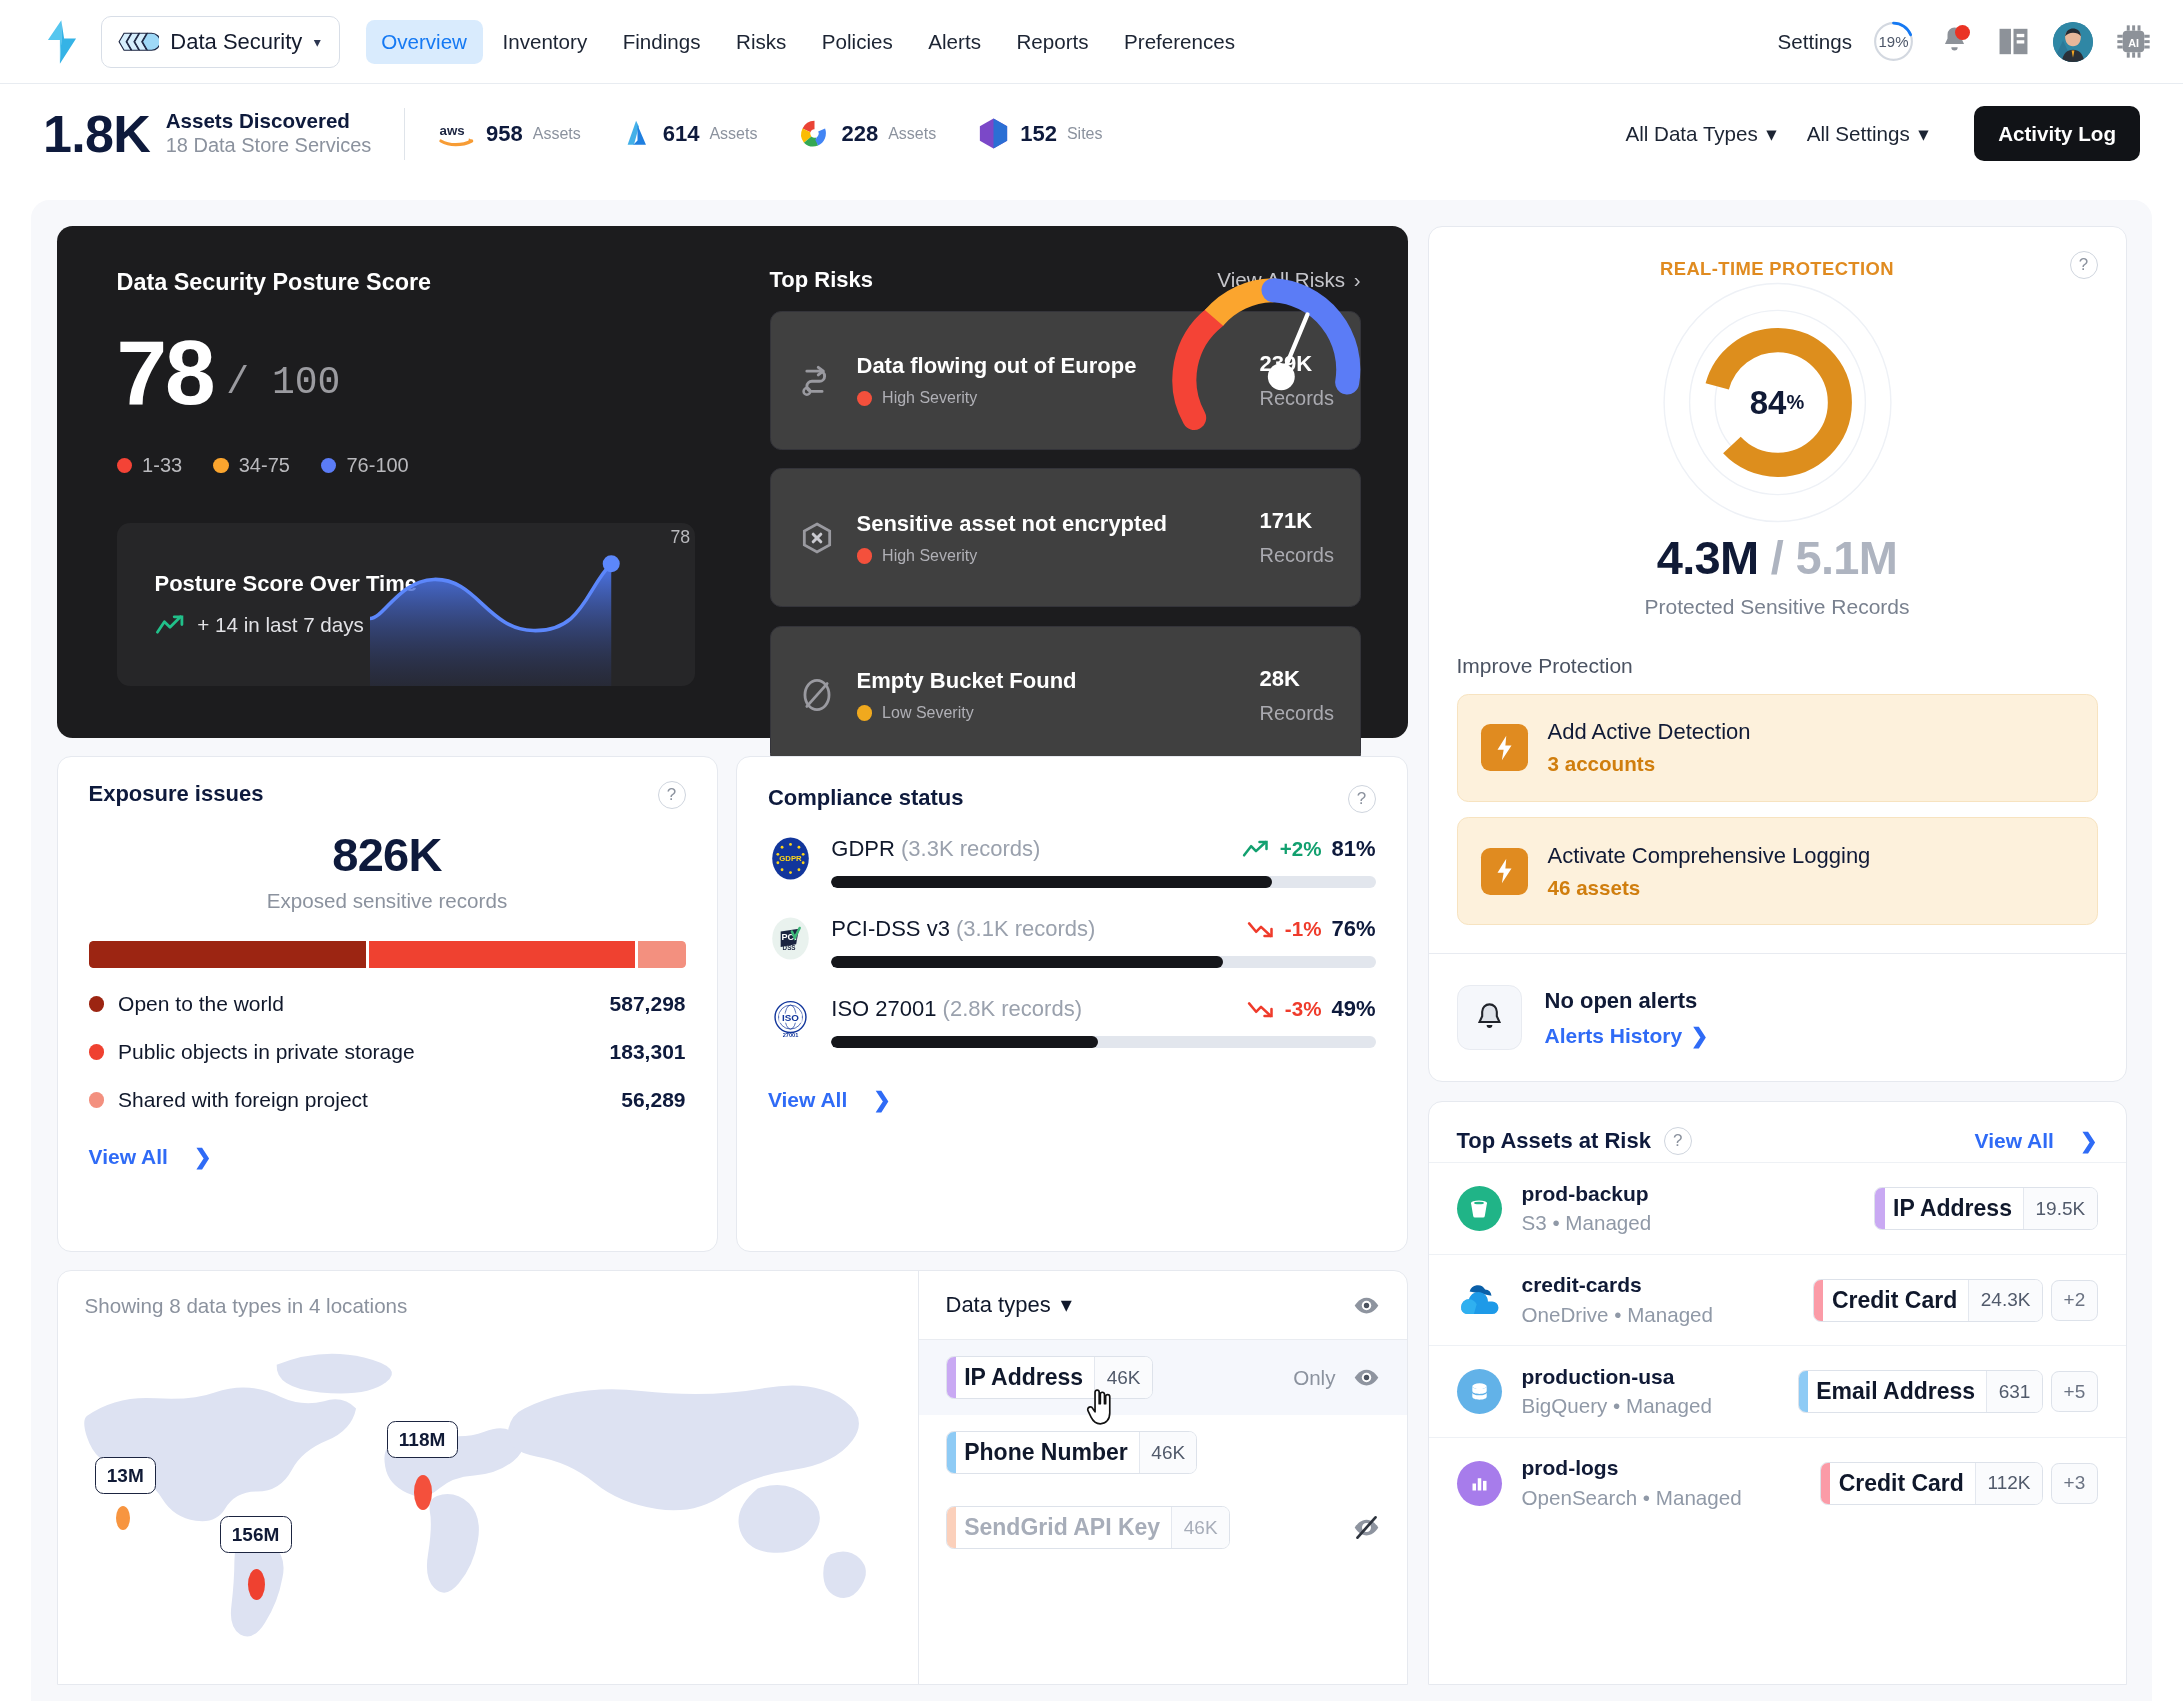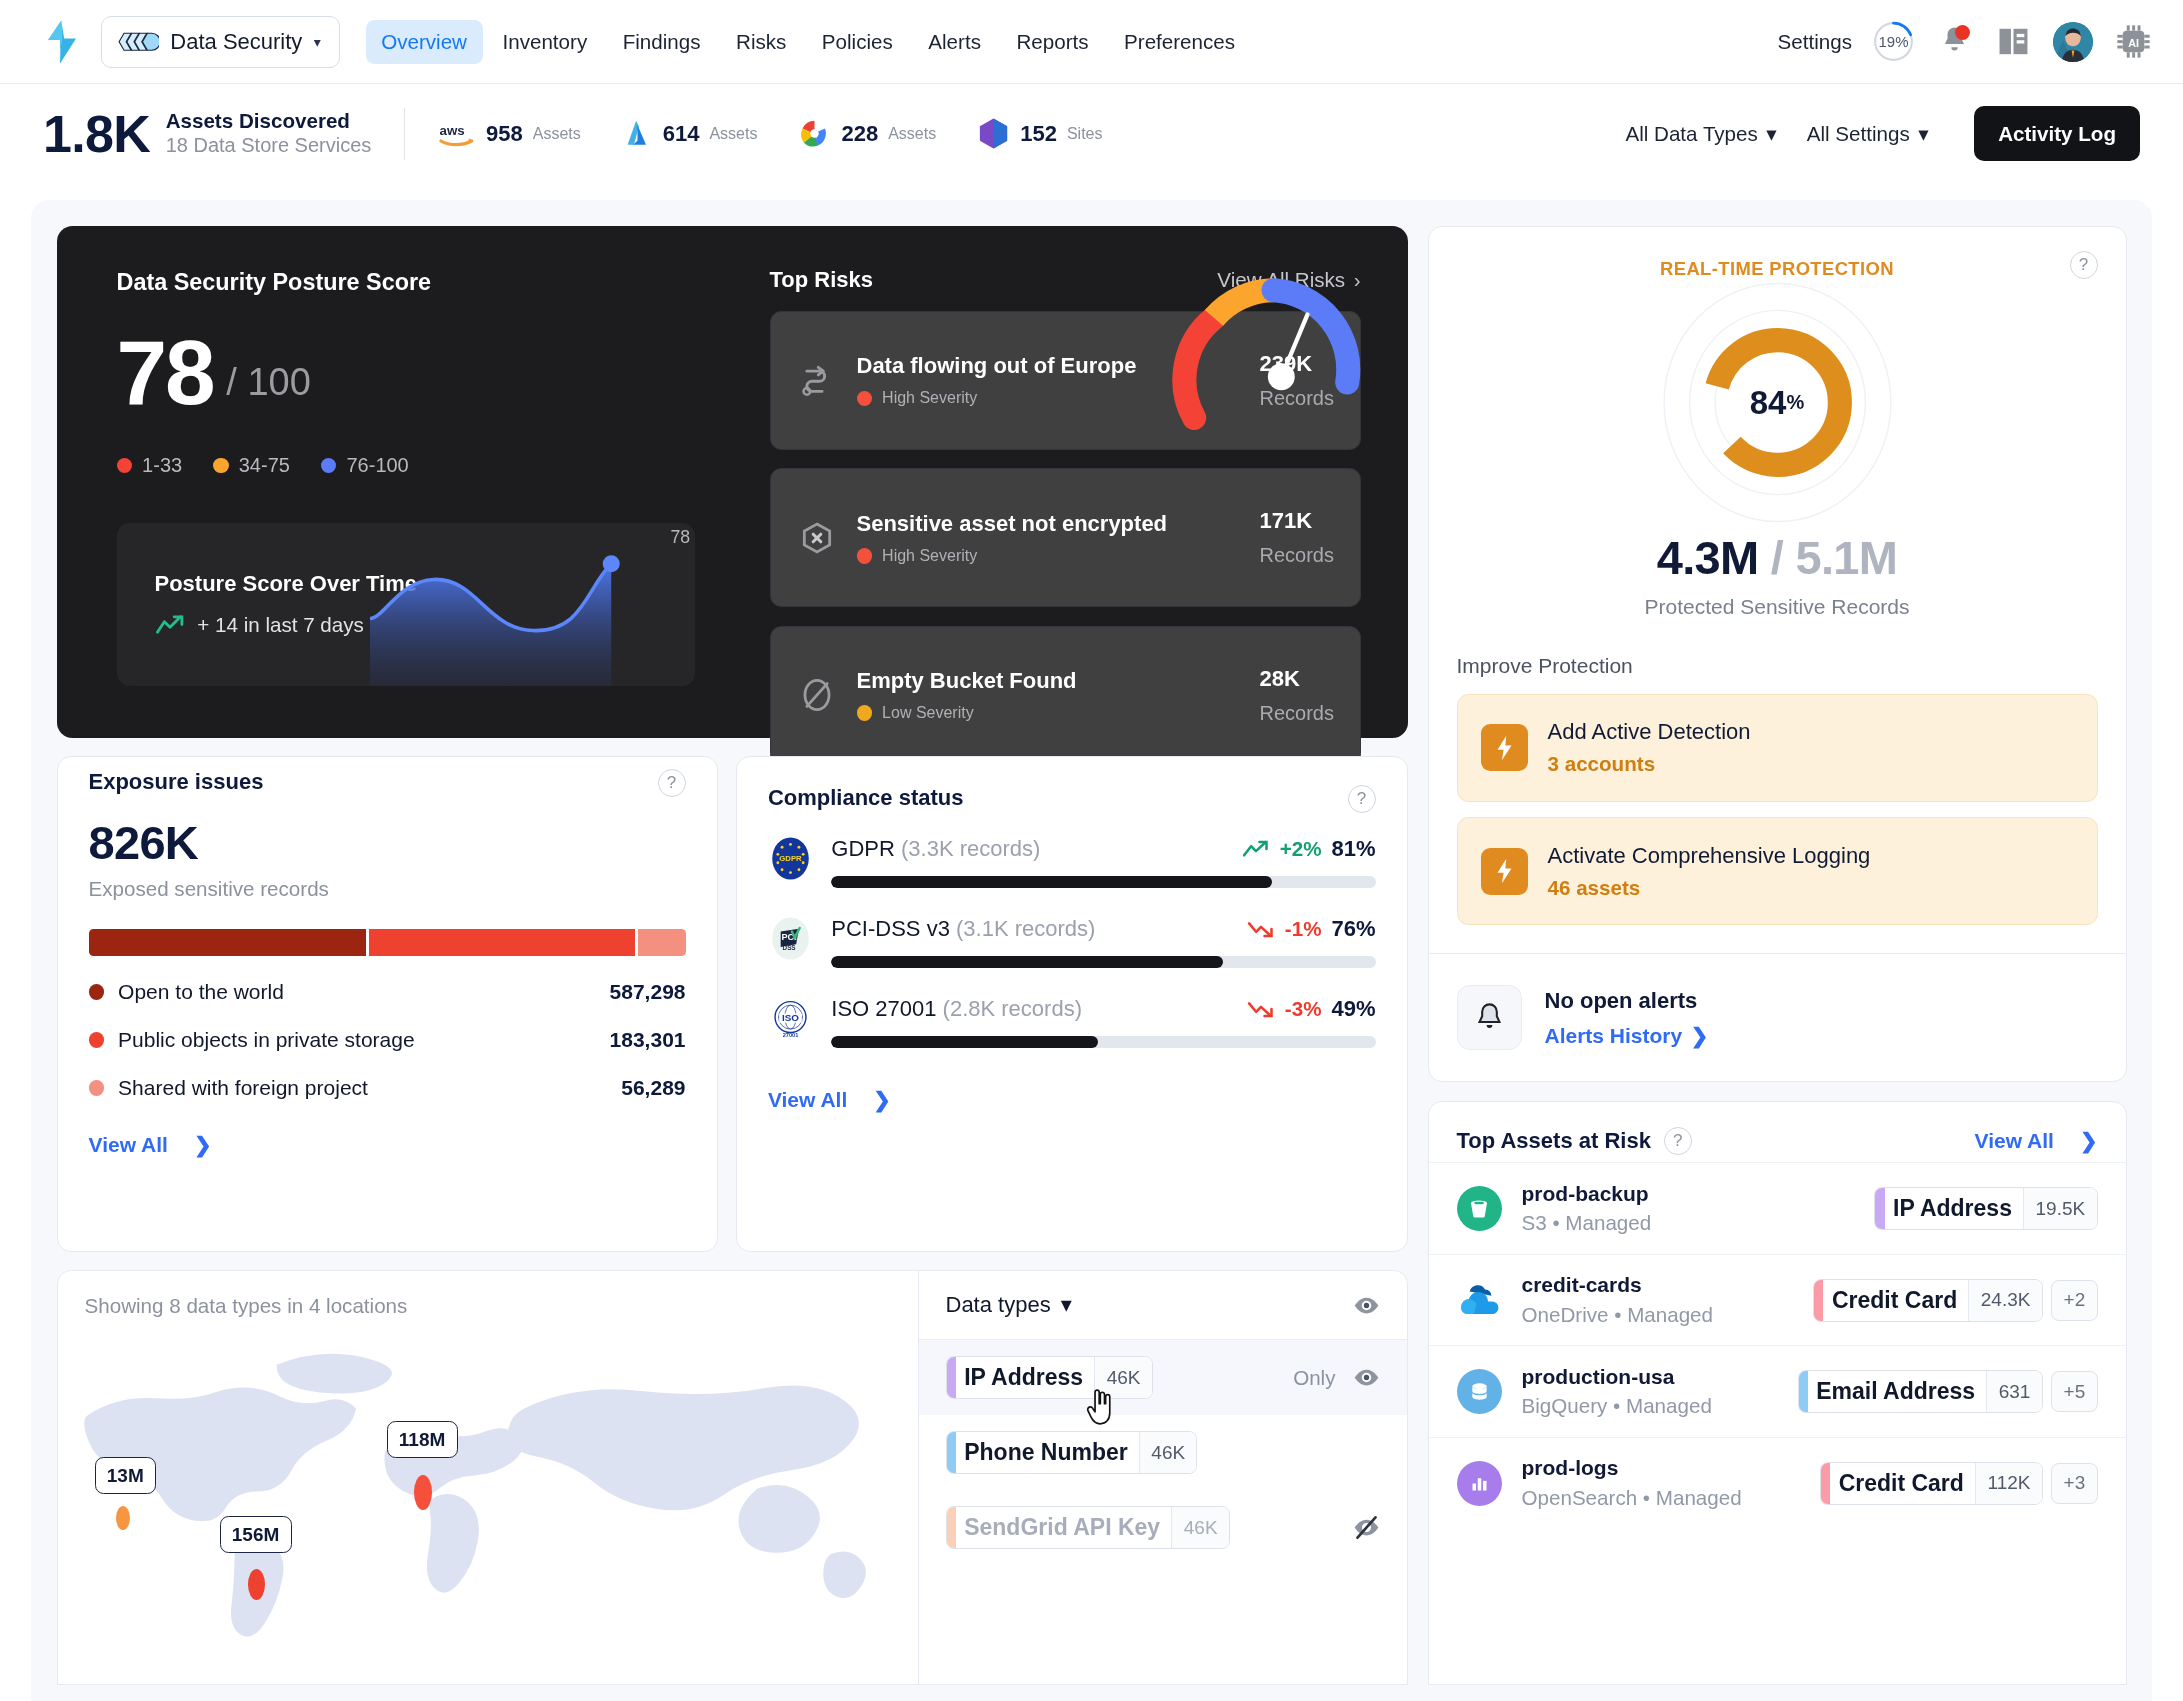--- a/index.html
+++ b/index.html
@@ -91,21 +91,21 @@
   
   .hero {
     background: #1c1c1e; border-radius: 15.6px; height: 512px;
     display: grid; grid-template-columns: 713px 1fr; padding: 0;
     position: relative;
   }
   .hero-left { padding: 43px 0 0 60px; }
   .hero-title { color: #fff; font-size: 23.4px; font-weight: bold; }
   .score-row { display: flex; align-items: flex-start; margin-top: 34px; position: relative; }
   .score-num { font-size: 91px; font-weight: bold; color: #fff; line-height: 0.95; letter-spacing: -2.1px; }
-  .score-den { font-size: 38px; color: #9b9ba0; margin-left: 12.8px; margin-top: 31px; }
+  .score-den { font-size: 38px; color: #9b9ba0; margin-left: 12.8px; margin-top: 31px; font-family: Liberation Mono, monospace; }
   .legend { display: flex; gap: 31px; margin-top: 38px; }
   .legend-item { display: flex; align-items: center; gap: 10px; font-size: 20px; color: #b9b9bd; }
   .dot { width: 15.6px; height: 15.6px; border-radius: 50%; display:inline-block;}
   .gauge-wrap { position: absolute; right: 28px; top: 43px; width: 213px; height: 163px; }
   .trend-card {
     position: absolute; left: 60px; bottom: 52px;
     width: 578px; height: 163px; background: #262628; border-radius: 12.8px;
     display: flex; align-items: center; padding: 0 0 0 38px;
   }
   .trend-title { color: #fff; font-size: 22px; font-weight: bold; }
@@ -496,21 +496,21 @@
             <div class="risk-right">
               <div class="risk-val">28K</div>
               <div class="risk-unit">Records</div>
             </div>
           </div>
         </div>
       </div>
 
       <div class="row2">
 
-        <div class="card" style="padding:12px 31px;">
+        <div class="card" style="padding:24px 31px;text-align:center;">
           <div style="display:flex;align-items:flex-start;">
             <div class="card-title">Exposure issues</div>
             <div class="qmark" style="margin-left:auto;">?</div>
           </div>
           <div class="exp-big">826K</div>
           <div class="exp-sub">Exposed sensitive records</div>
           <div class="stackbar">
             <i style="flex:47;background:#9c2512;border-radius:3.5px 0 0 3.5px;display:block;"></i>
             <i style="flex:45;background:#ef4130;display:block;"></i>
             <i style="flex:8;background:#f3907f;border-radius:0 3.5px 3.5px 0;display:block;"></i>

